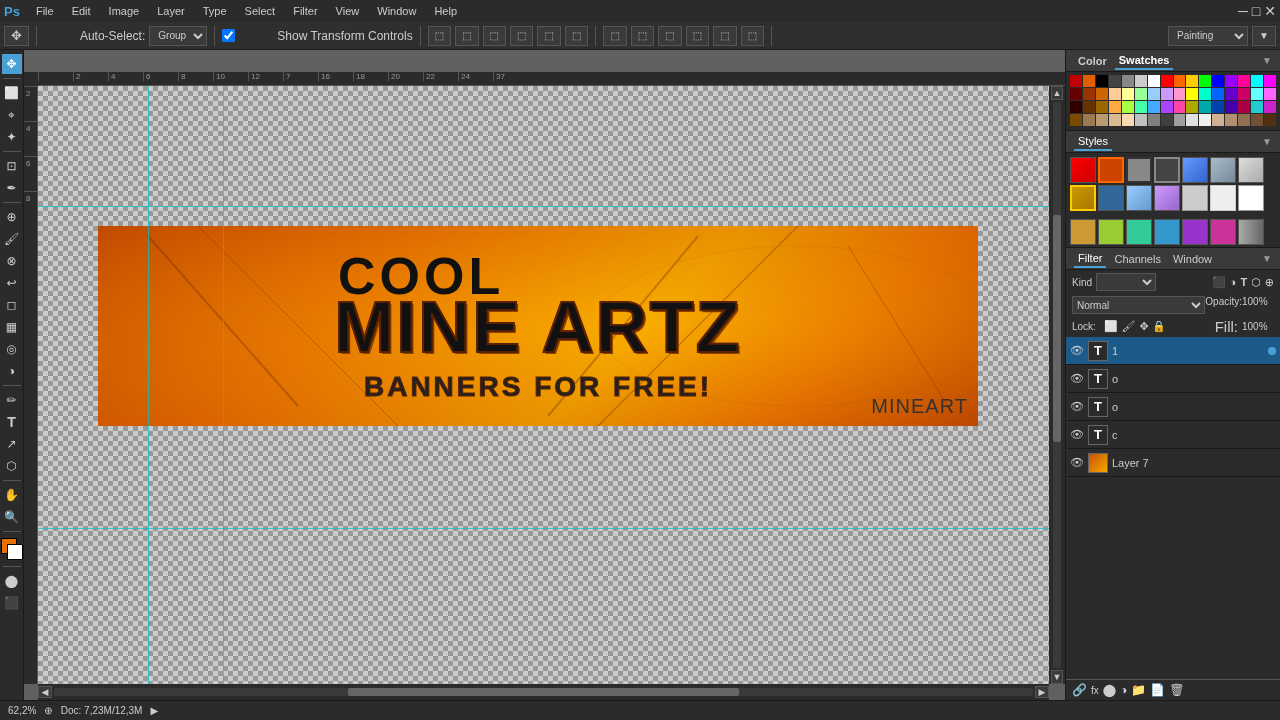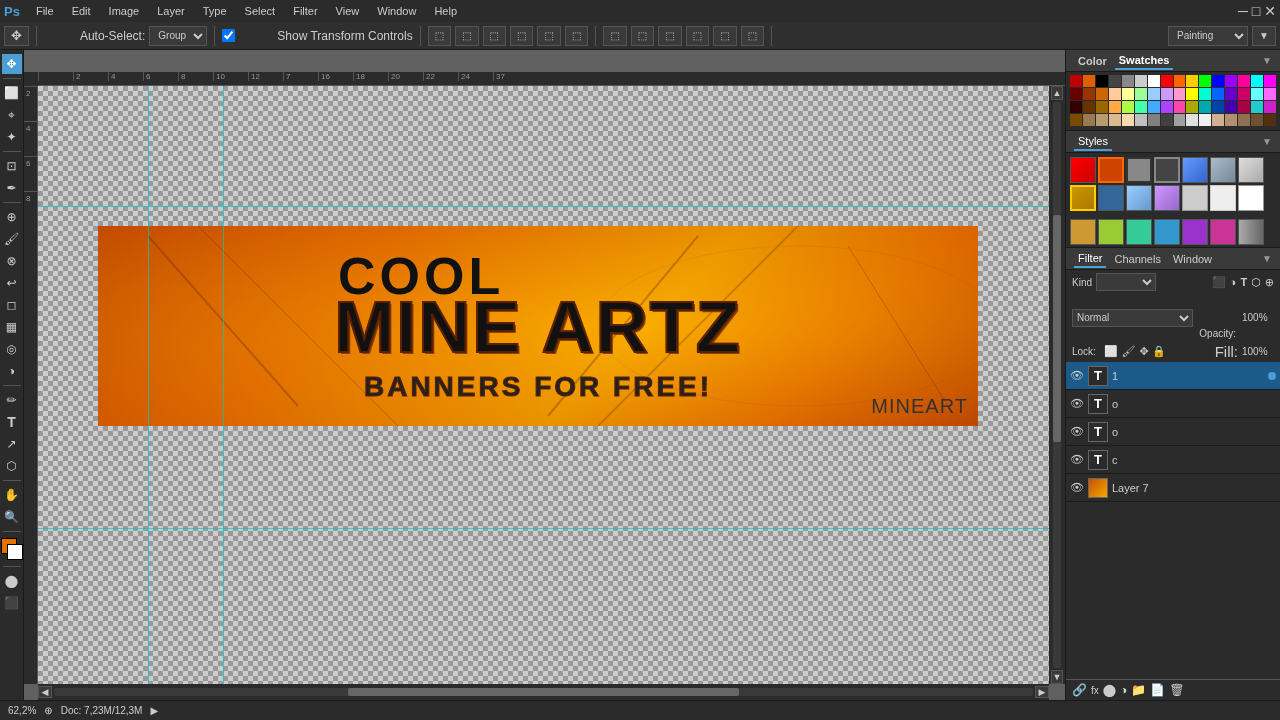--- a/index.html
+++ b/index.html
@@ -120,23 +120,23 @@
     .styles-grid { padding: 4px; display: flex; flex-wrap: wrap; gap: 2px; }
     .style-swatch { width: 26px; height: 26px; border: 1px solid #555; cursor: pointer; }
 
     
     #panel-layers { flex: 1; display: flex; flex-direction: column; overflow: hidden; }
     .layers-controls { padding: 3px 6px; display: flex; align-items: center; gap: 4px; }
     .layers-select { background: #3a3a3a; border: 1px solid #555; color: #ccc; font-size: 10px; height: 18px; }
     .layers-icons { display: flex; gap: 4px; align-items: center; margin-left: auto; }
     .li-icon { font-size: 11px; color: #ccc; cursor: pointer; }
 
-    .blend-row { display: flex; align-items: center; padding: 2px 6px; gap: 6px; }
+    .blend-row { display: flex; padding: 2px 6px; }
     .blend-select { background: #3a3a3a; border: 1px solid #555; color: #ccc; font-size: 10px; height: 18px; flex: 1; }
-    .opacity-label { color: #ccc; font-size: 10px; margin-top: 32px; }
+    .opacity-label { color: #ccc; font-size: 10px; }
     .opacity-val { color: #ccc; font-size: 10px; width: 32px; }
 
     .lock-row { display: flex; align-items: center; padding: 2px 6px; gap: 4px; }
     .lock-label { color: #ccc; font-size: 10px; margin-right: 4px; }
     .fill-label { color: #ccc; font-size: 15px; margin-left: auto; }
     .fill-val { color: #ccc; font-size: 10px; width: 32px; }
 
     .layers-list { flex: 1; overflow-y: auto; }
     .layer-row { display: flex; align-items: center; height: 28px; padding: 0 4px; gap: 4px; cursor: pointer; border-bottom: 1px solid #1a1a1a; }
     .layer-row.active { background: #1c5a8a; }

